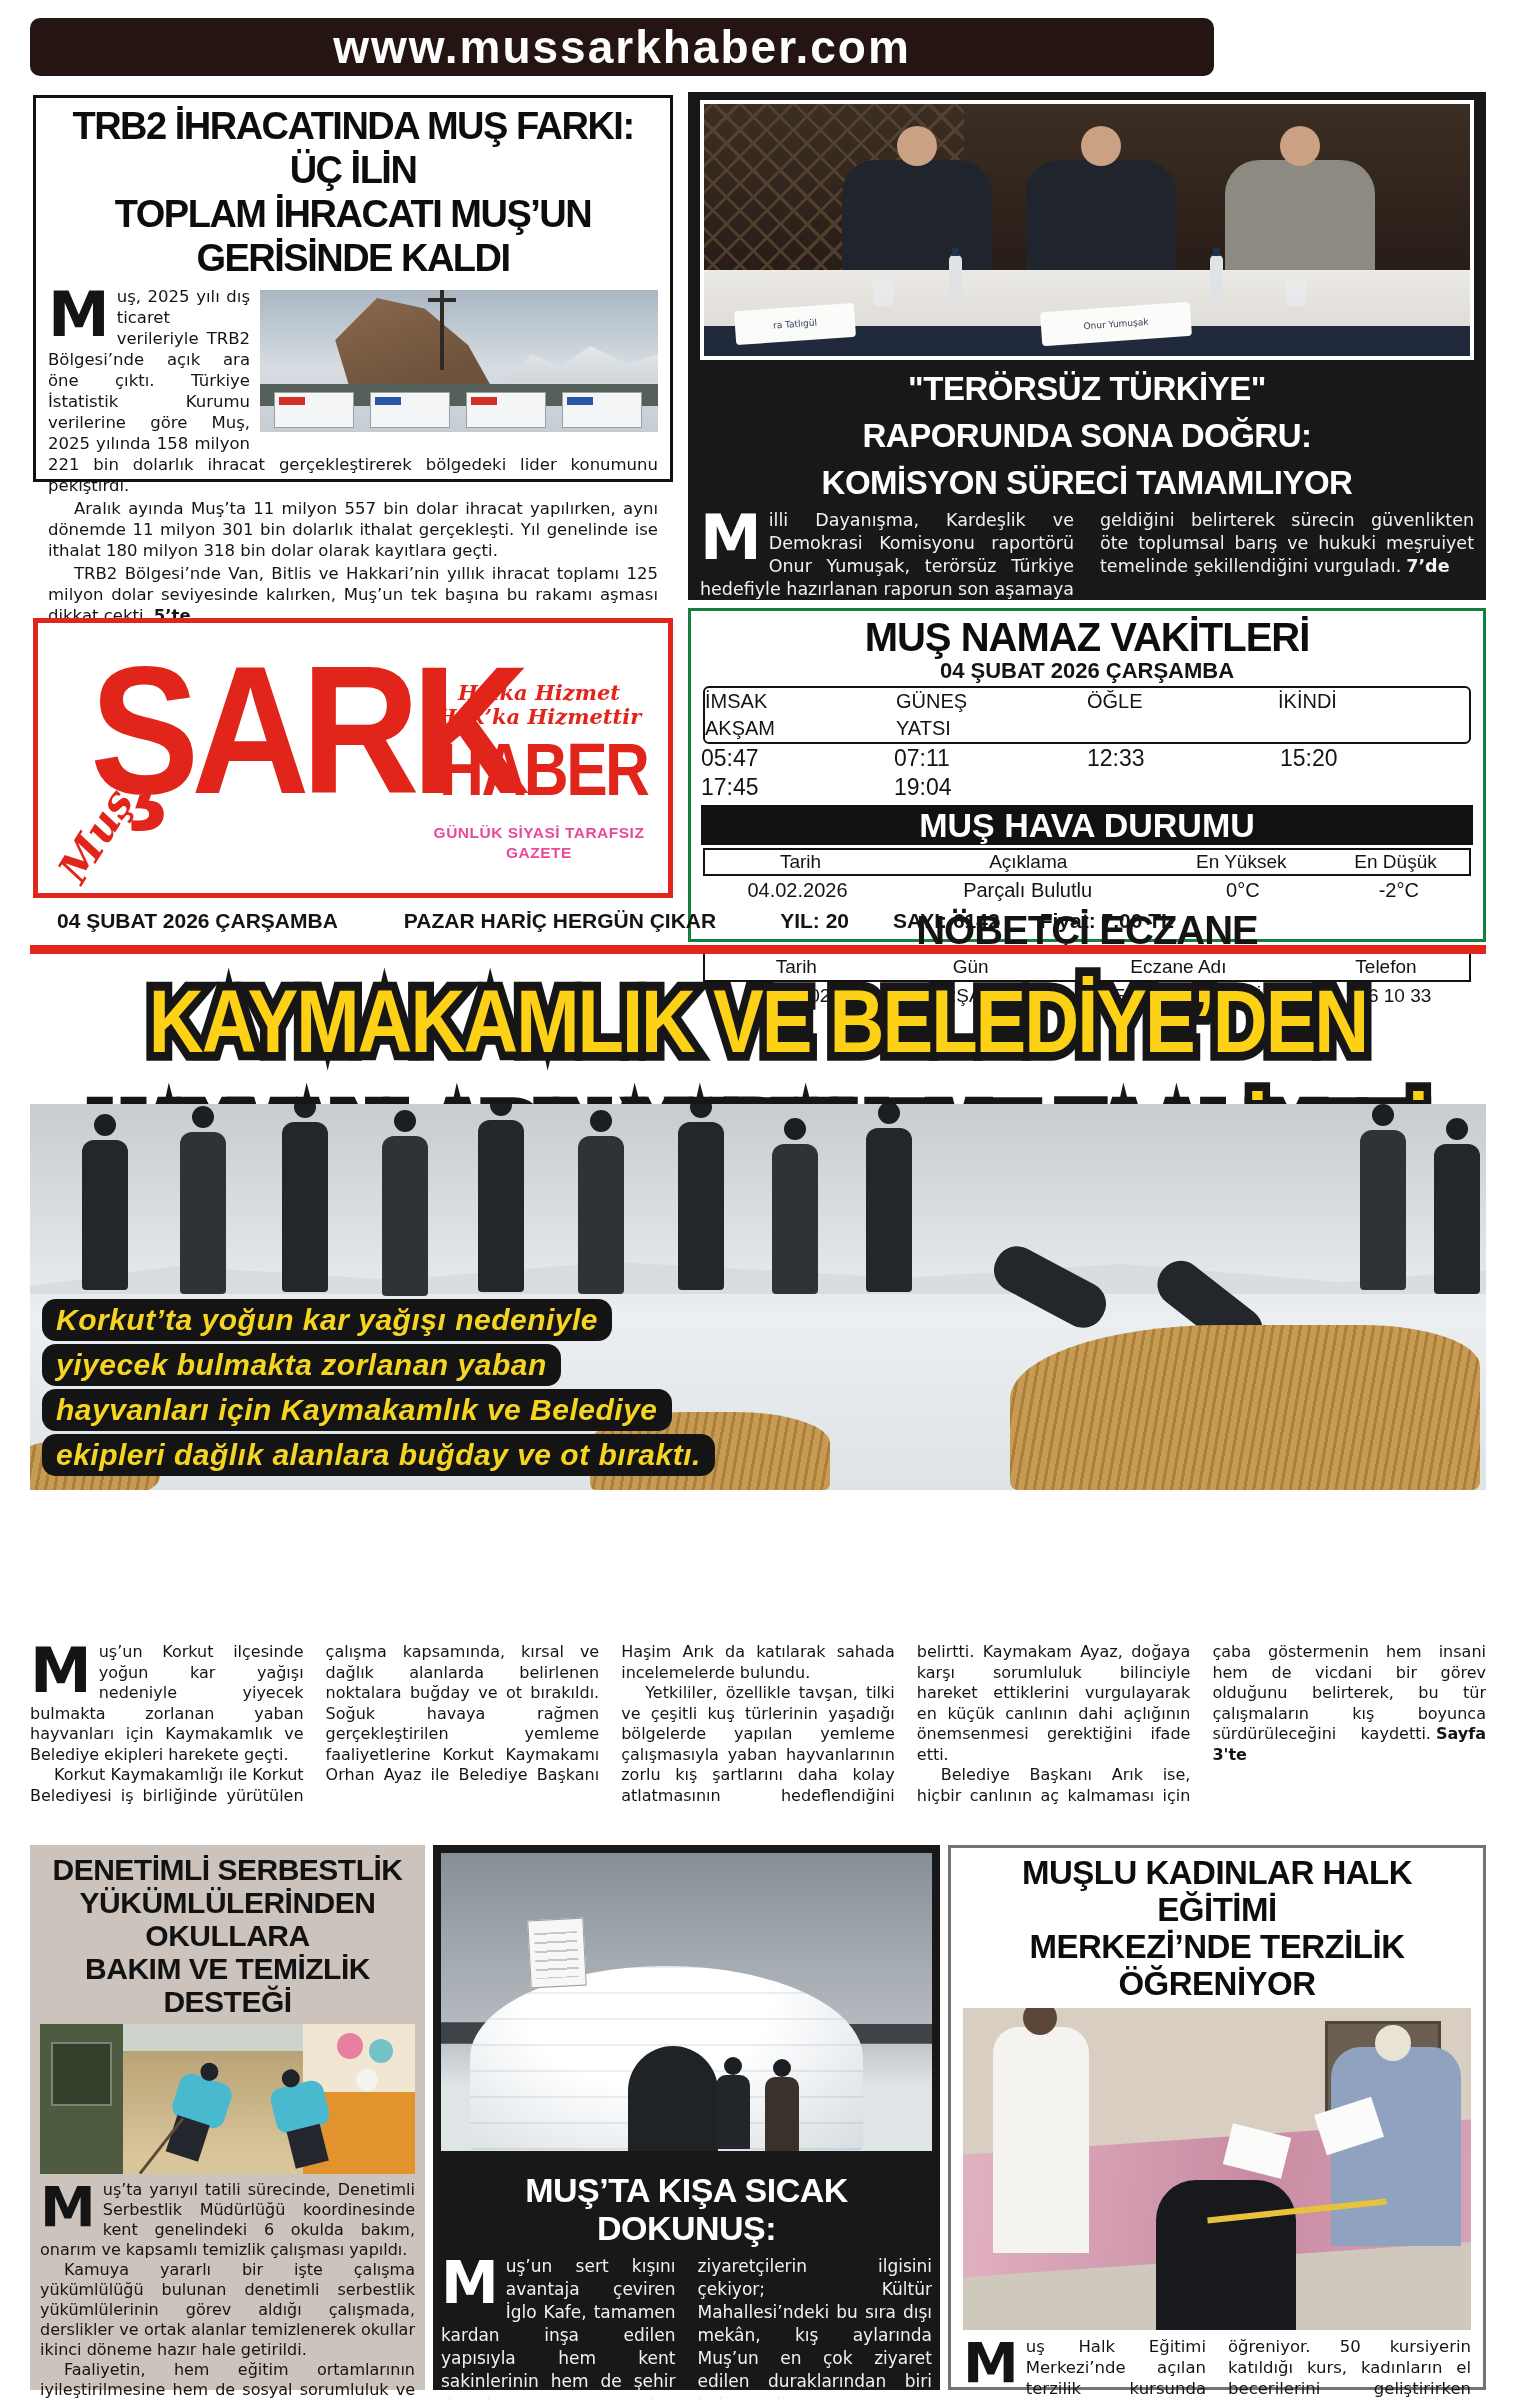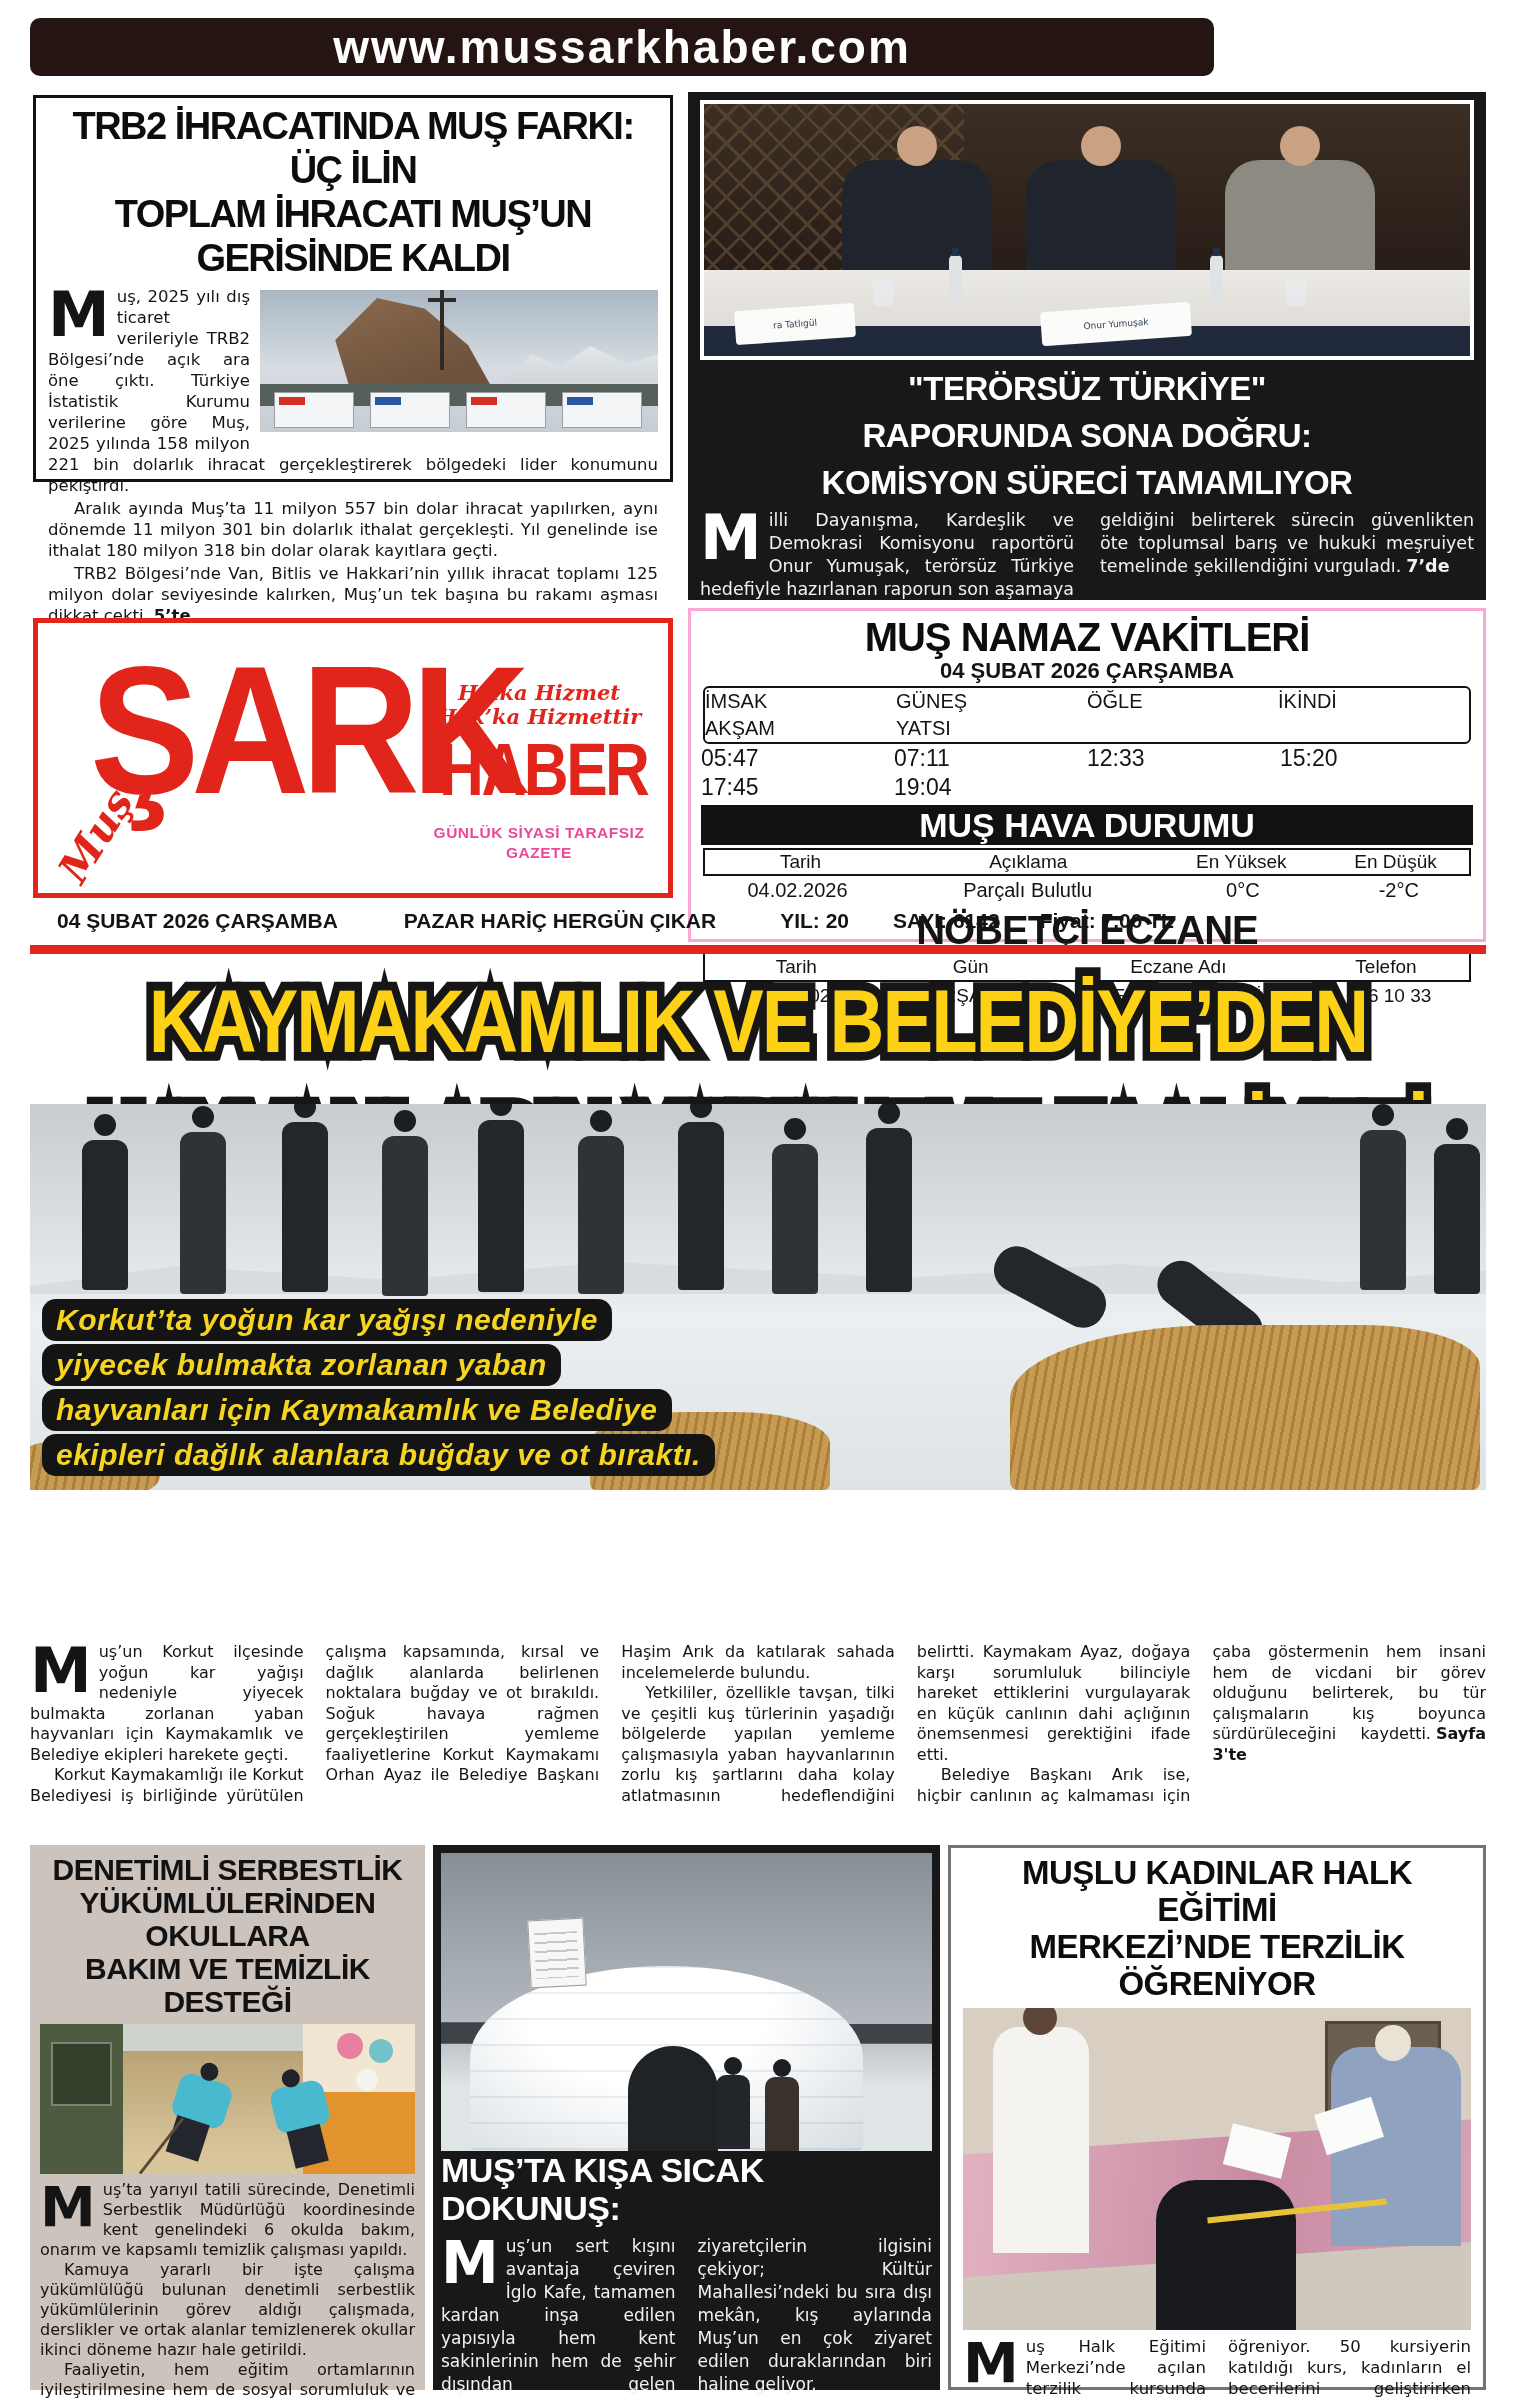--- a/index.html
+++ b/index.html
@@ -63,21 +63,21 @@
               font:italic 800 42px/42px "DejaVu Serif",serif;}
   .sark{position:absolute;left:52px;top:16px;color:#E1251B;font:900 182px/182px "Liberation Sans",sans-serif;
         letter-spacing:-9px;transform:scaleX(.9);transform-origin:left top;}
   .logo-right{position:absolute;right:10px;top:58px;width:238px;text-align:center;}
   .slogan{color:#E1251B;font:italic 700 21px/24px "DejaVu Serif",serif;}
   .haber{color:#E1251B;font:900 74px/78px "Liberation Sans",sans-serif;letter-spacing:-3px;transform:scaleX(.84);
          transform-origin:center;margin-top:2px;}
   .gazete{color:#ec4899;font:700 15.5px/20px "Liberation Sans",sans-serif;letter-spacing:.5px;margin-top:14px;}
 
   
-  #info-box{position:absolute;left:688px;top:608px;width:798px;height:334px;border:3px solid #f9a8d4;
+  #info-box{position:absolute;left:688px;top:608px;width:798px;height:334px;border:3px solid #15803d;
             box-sizing:border-box;padding:4px 10px;display:flex;flex-direction:column;}
   .nv-title{font:800 40px/44px "Liberation Sans",sans-serif;text-align:center;letter-spacing:-1px;color:#0d0d0d;}
   .nv-date{font:800 22px/24px "Liberation Sans",sans-serif;text-align:center;}
   .grid6{display:grid;grid-template-columns:repeat(4,1fr);text-align:left;border-radius:6px;}
   .nv-labels{border:2px solid #111;margin:3px 2px 0 2px;font-size:20px;line-height:27px;}
   .nv-times{font-size:23px;line-height:29px;}
   .wx-bar{background:#111;color:#fff;font:800 34px/40px "Liberation Sans",sans-serif;text-align:center;margin:3px 0;}
   .grid4w{display:grid;grid-template-columns:1.3fr 1.8fr 1.1fr 1fr;text-align:center;}
   .wx-head{border:2px solid #111;font-size:19px;line-height:24px;margin:0 2px;}
   .wx-row{font-size:20px;line-height:28px;}
@@ -154,21 +154,21 @@
            clip-path:polygon(0 100%,0 40%,12% 40%,12% 10%,22% 10%,22% 45%,48% 45%,48% 20%,60% 20%,60% 45%,100% 45%,100% 100%);}
   .dome{position:absolute;left:6%;bottom:0;width:80%;height:62%;border-radius:50% 50% 6px 6px;
         background:radial-gradient(ellipse at 45% 20%,#ffffff 0 40%,#eef1f3 65%,#d6dce0 100%);}
   .dome-lines{position:absolute;inset:0;border-radius:inherit;
         background:repeating-linear-gradient(rgba(120,130,138,.14) 0 2px,transparent 2px 26px);}
   .dome-door{position:absolute;left:38%;bottom:0;width:90px;height:105px;border-radius:45px 45px 0 0;background:#1f2326;}
   .dome-sign{position:absolute;left:18%;top:22%;width:54px;height:66px;background:#f7f7f5;border:1px solid #9aa0a4;
              transform:rotate(-3deg);background-image:repeating-linear-gradient(#c3c7ca 0 2px,transparent 2px 9px);background-size:80% 70%;background-repeat:no-repeat;background-position:50% 60%;}
   .bm-fig{position:absolute;width:34px;height:74px;background:#22262b;border-radius:10px 10px 0 0;}
   .bm-fig::before{content:"";position:absolute;top:-18px;left:8px;width:18px;height:18px;border-radius:50%;background:#1b1e22;}
-  .bm-head{font:800 34px/38px "Liberation Sans",sans-serif;color:#ffffff;margin-top:0;letter-spacing:-.5px;}
+  .bm-head{font:800 34px/38px "Liberation Sans",sans-serif;color:#ffffff;text-align:center;margin-top:20px;letter-spacing:-.5px;}
   .bm-body{margin-top:8px;column-count:2;column-gap:22px;font-size:17px;line-height:23px;text-align:justify;color:#f2f2f2;}
   .bm-body .dcap{color:#fff;font-size:58px;line-height:48px;}
 
   
   #br-box{position:absolute;left:948px;top:1845px;width:538px;height:545px;background:#fff;border:3px solid #737373;
           box-sizing:border-box;padding:6px 12px;}
   .br-head{font:800 33px/37px "Liberation Sans",sans-serif;text-align:center;color:#0d0d0d;letter-spacing:-.5px;}
   .br-photo{margin:6px 0;height:322px;position:relative;overflow:hidden;background:linear-gradient(#d8cfc2 0 45%,#cfc8bd 45%);}
   .br-window{position:absolute;right:6%;top:4%;width:110px;height:90px;background:#6b5f52;border:3px solid #4e453b;}
   .br-table{position:absolute;left:-4%;top:40%;width:110%;height:38%;transform:rotate(-4deg);

